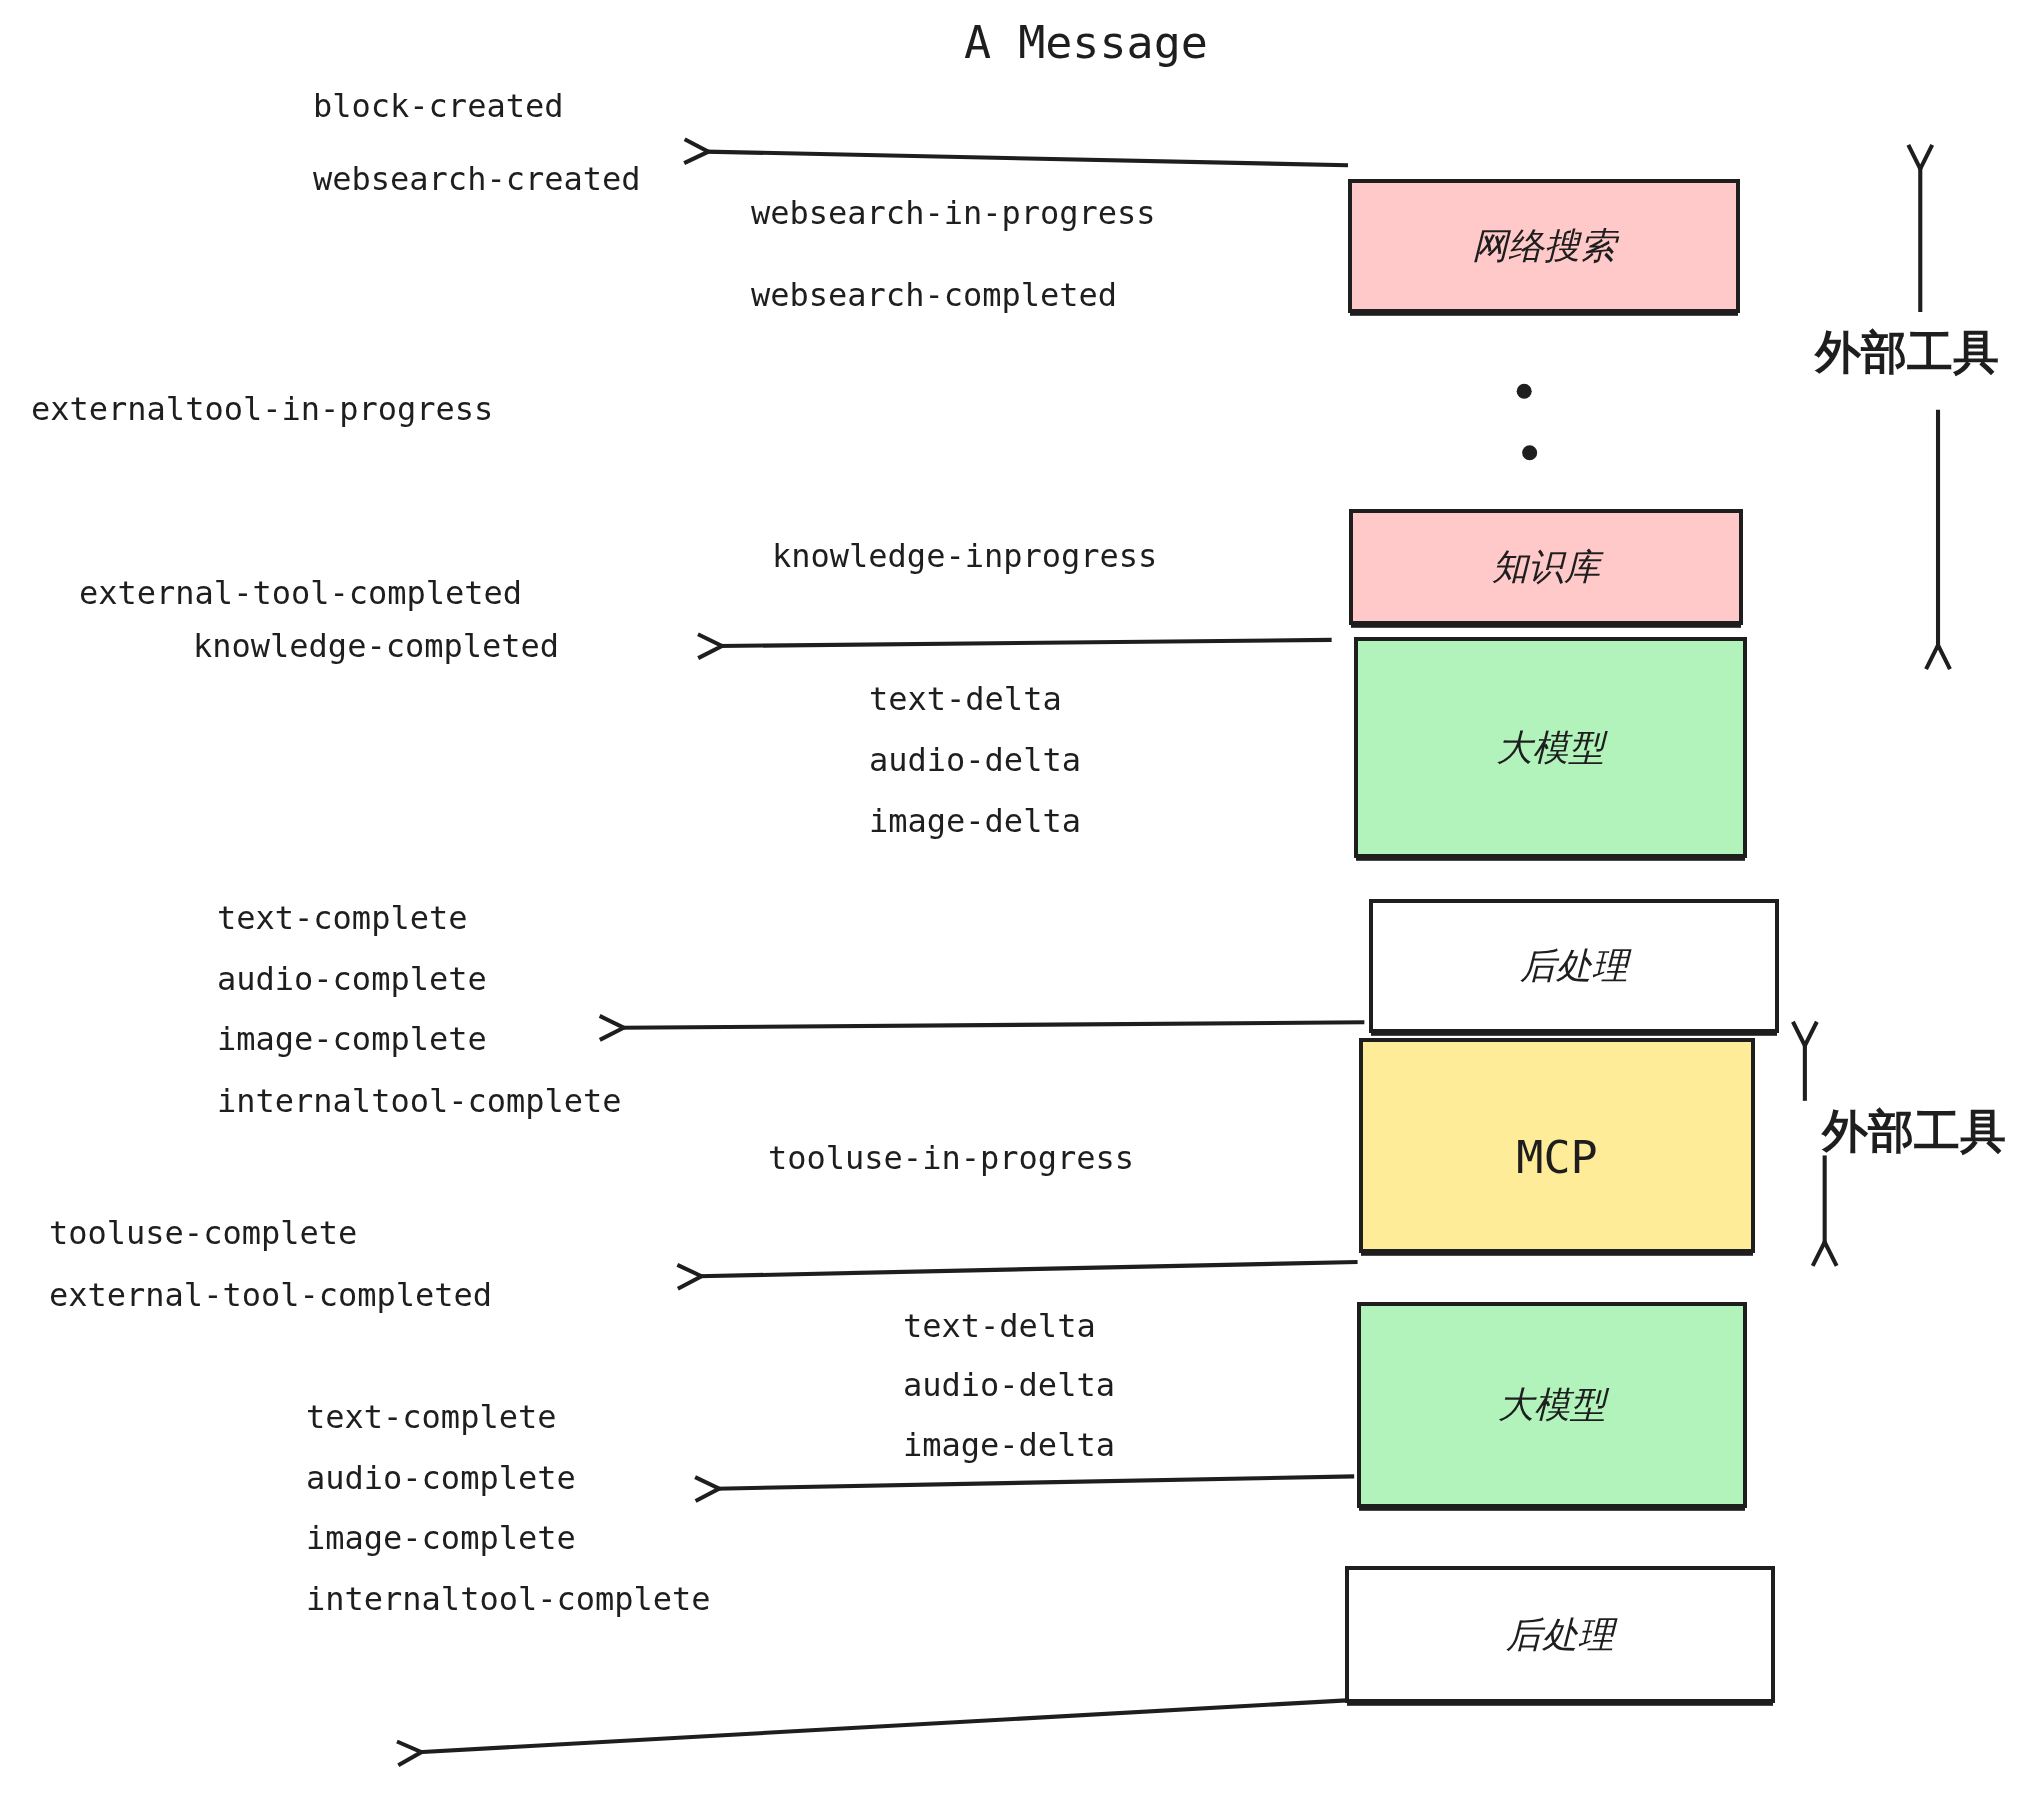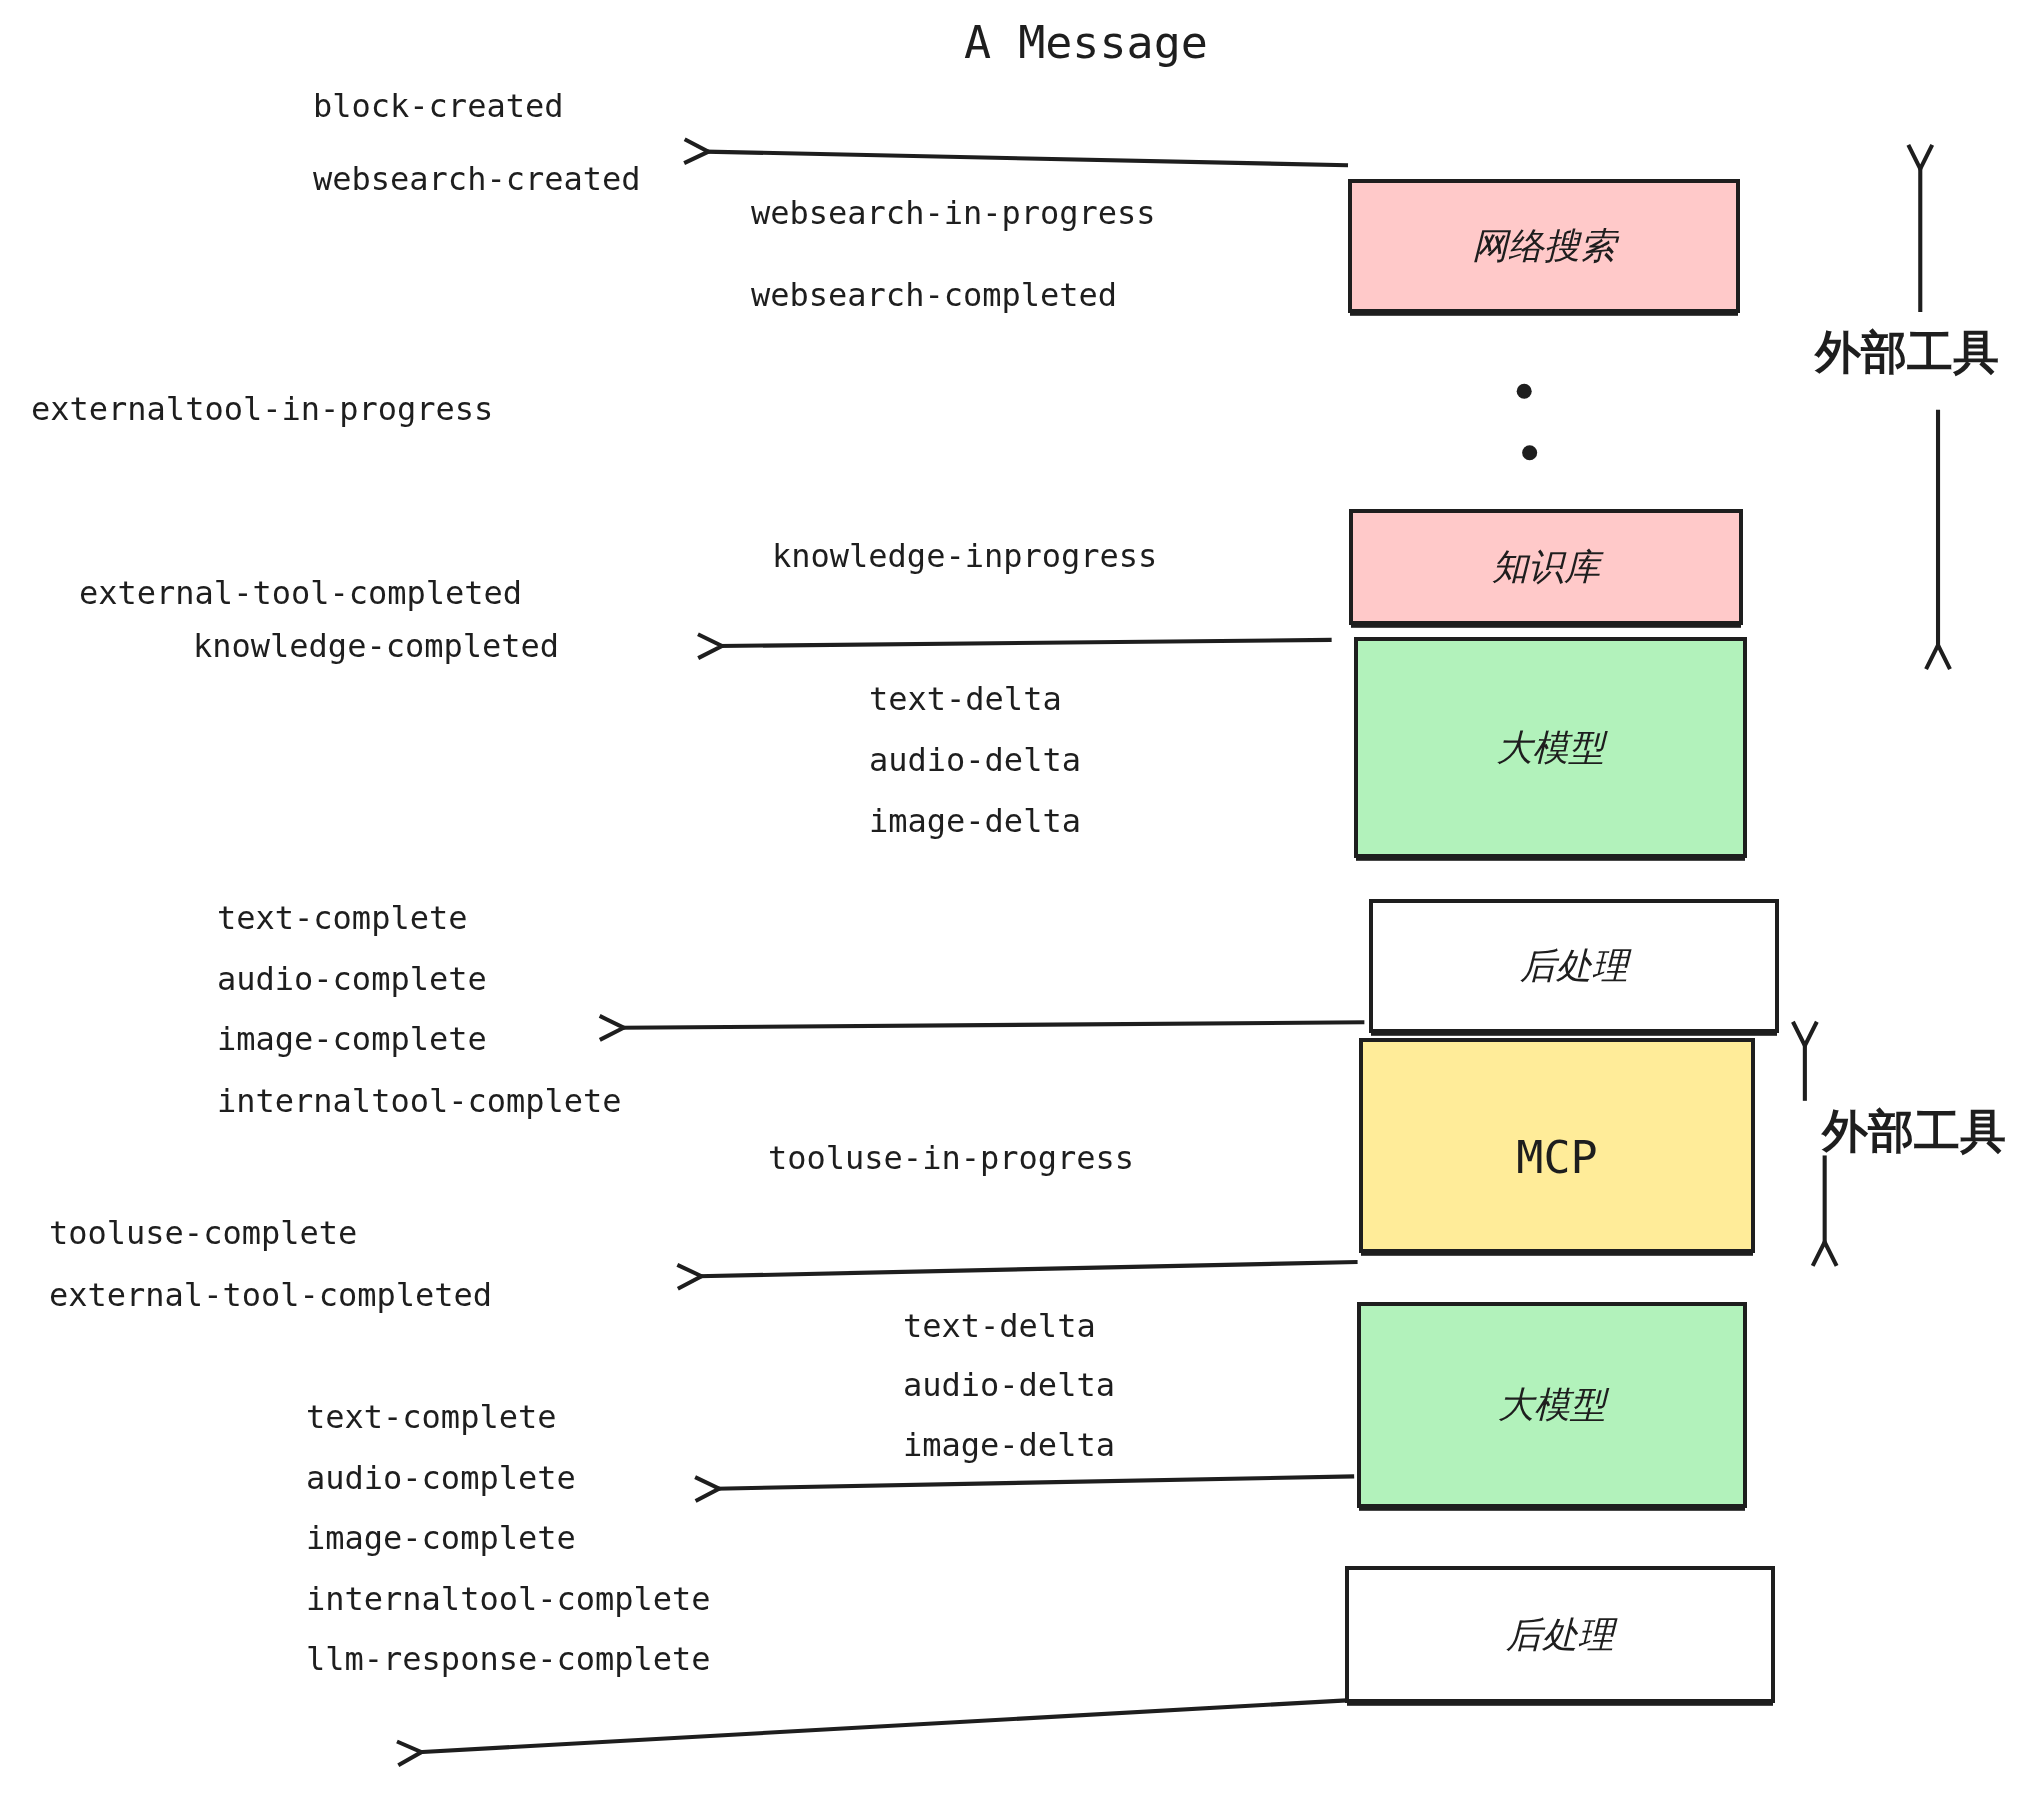--- a/index.html
+++ b/index.html
@@ -97,21 +97,20 @@
   <div class="ev" style="left:768px;top:1142px;">tooluse-in-progress</div>
   <div class="ev" style="left:49px;top:1217px;">tooluse-complete</div>
   <div class="ev" style="left:49px;top:1279px;">external-tool-completed</div>
   <div class="ev" style="left:903px;top:1310px;">text-delta</div>
   <div class="ev" style="left:903px;top:1369px;">audio-delta</div>
   <div class="ev" style="left:903px;top:1429px;">image-delta</div>
   <div class="ev" style="left:306px;top:1401px;">text-complete</div>
   <div class="ev" style="left:306px;top:1462px;">audio-complete</div>
   <div class="ev" style="left:306px;top:1522px;">image-complete</div>
   <div class="ev" style="left:306px;top:1583px;">internaltool-complete</div>
-  <div class="ev" style="left:306px;top:1643px;">llm-response-complete</div>
   <div class="ev" style="left:12.3px;top:1806px;margin-top:20px;">block-complete</div>
 
   <div class="box pink" style="left:1348px;top:179px;width:392px;height:134px;">
     <span class="box-label">网络搜索</span>
   </div>
   <div class="box pink" style="left:1349px;top:509px;width:394px;height:116px;">
     <span class="box-label">知识库</span>
   </div>
   <div class="box green" style="left:1354px;top:637px;width:393px;height:221px;">
     <span class="box-label">大模型</span>

